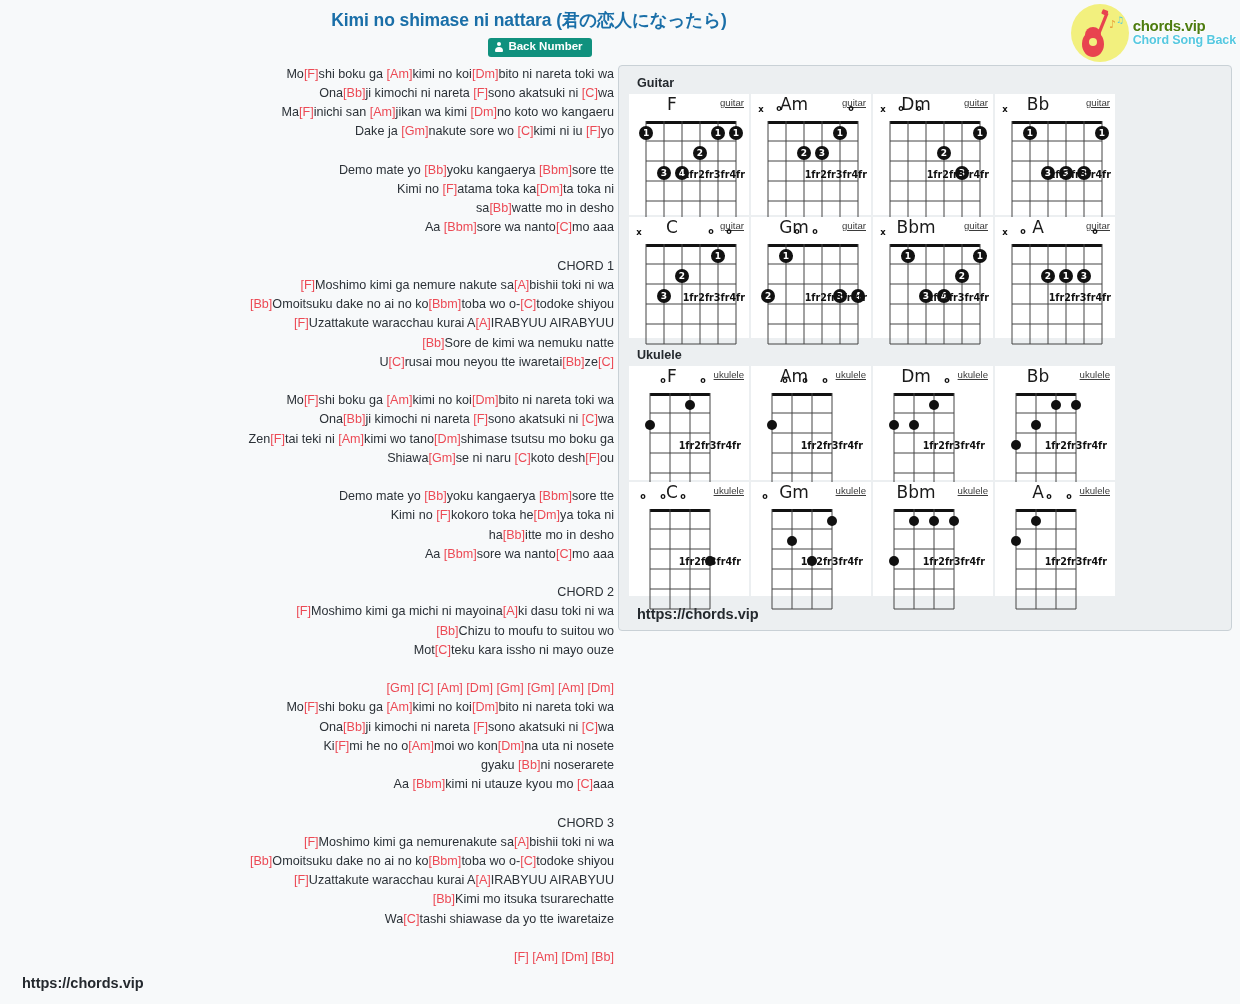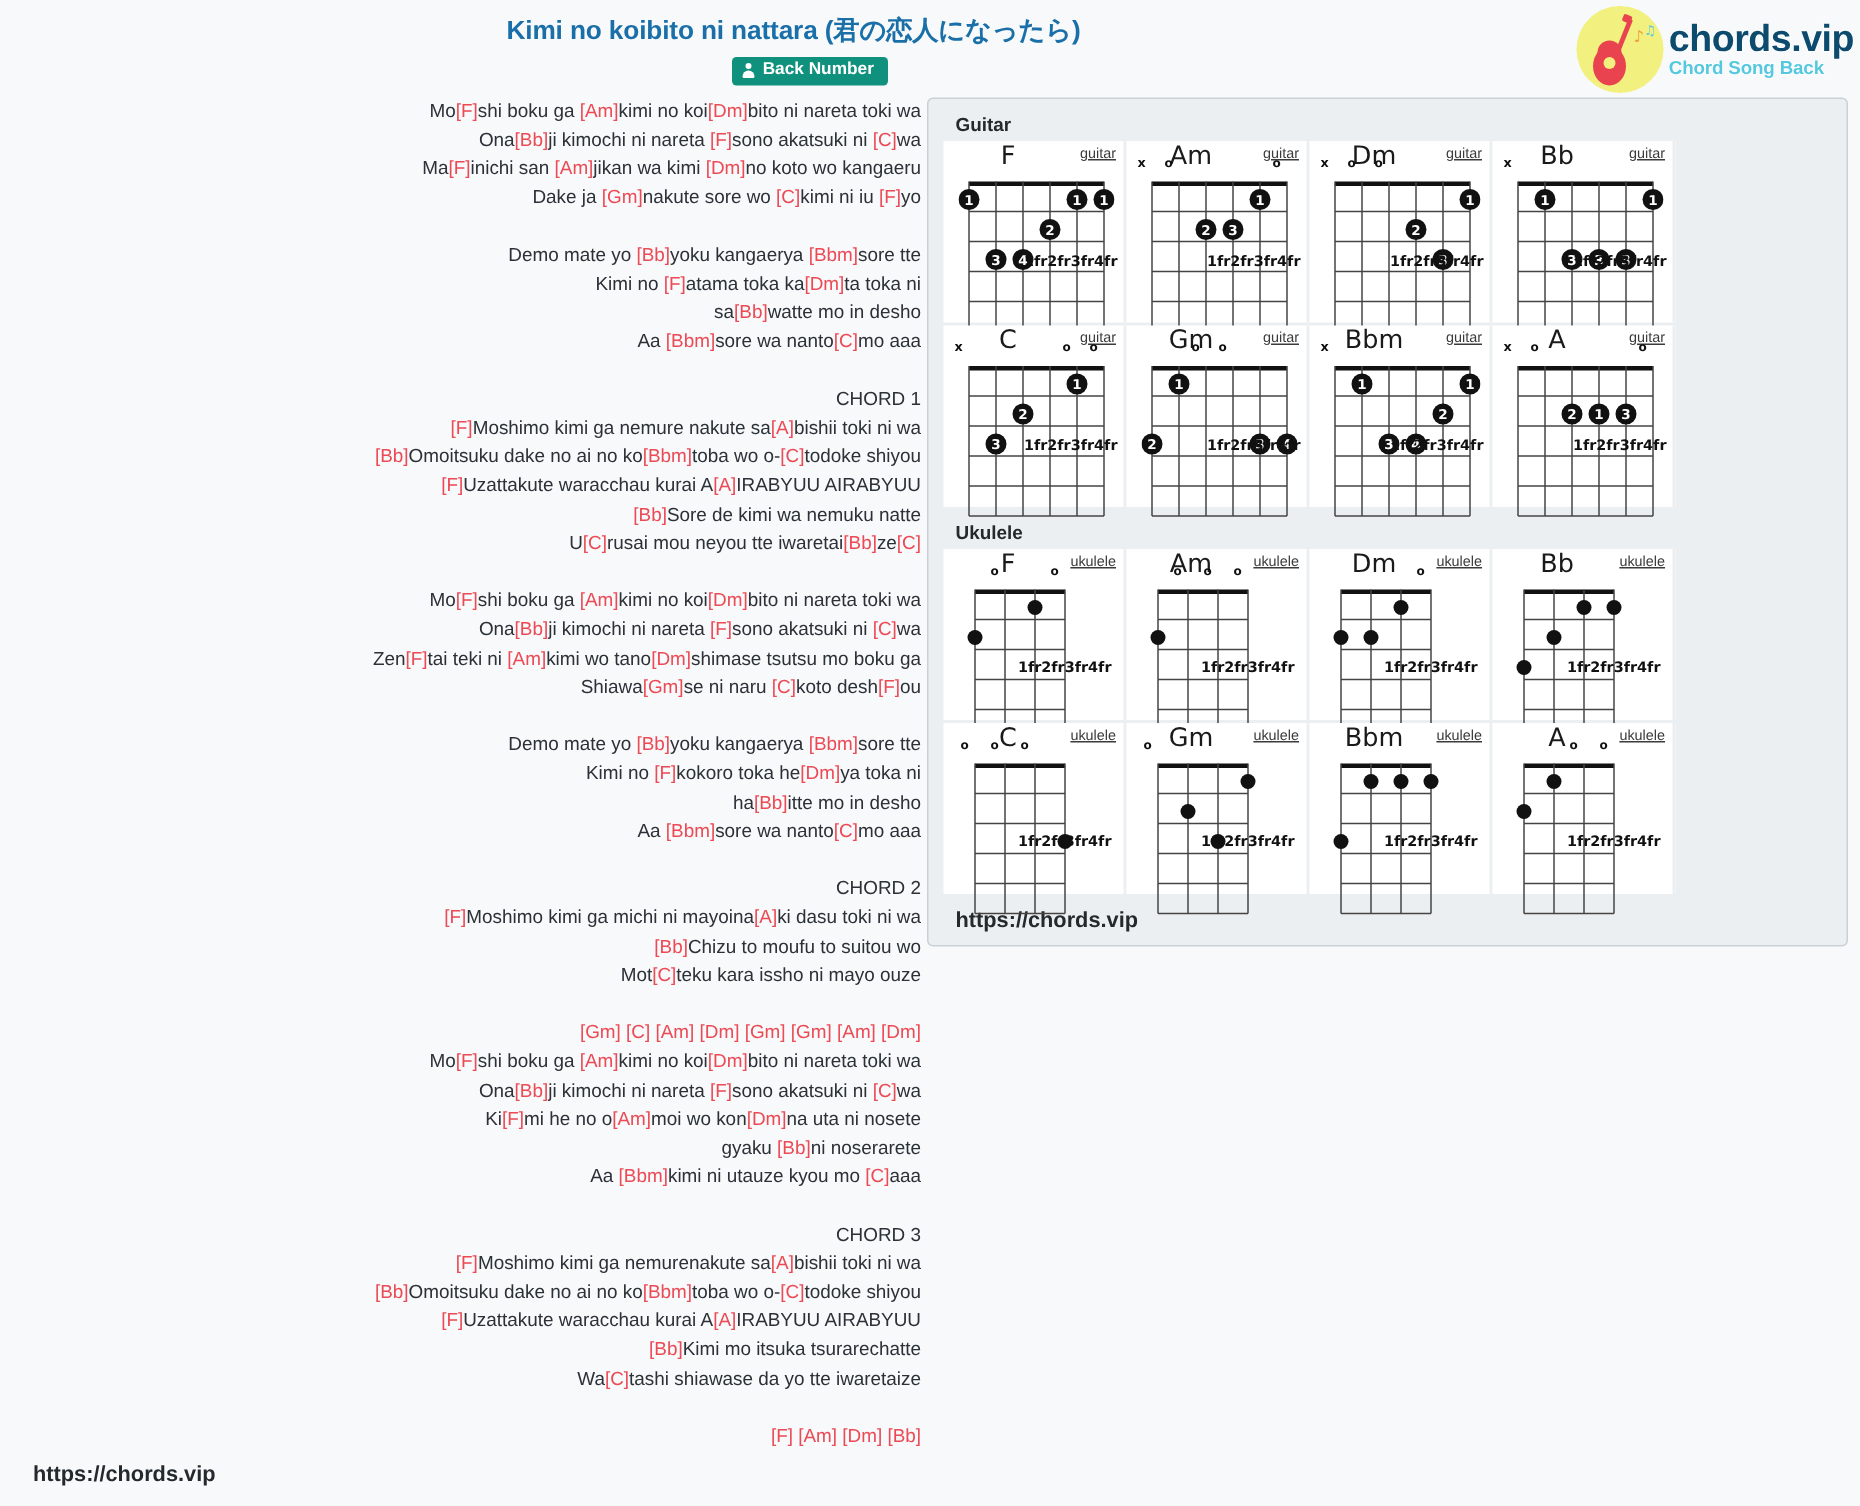--- a/index.html
+++ b/index.html
@@ -53,21 +53,21 @@
   .logo {
     position: absolute; right: 4px; top: 4px;
     display: flex; align-items: center; gap: 4px;
   }
   .logo-circle {
     width: 58px; height: 58px; border-radius: 50%;
     background: #f2f07e; position: relative; flex: none;
   }
   .logo-text { display: flex; flex-direction: column; justify-content: center; }
   .logo-main {
-    font-size: 25px; font-weight: bold; color: #0c4a6e;
+    font-size: 15px; font-weight: bold; color: #4d7c0f;
     -webkit-text-stroke: 1.2px #ffffff;
     paint-order: stroke fill;
     line-height: 1.05;
     letter-spacing: -0.3px;
   }
   .logo-sub {
     font-size: 12.5px; font-weight: bold; color: #55c8e0;
     -webkit-text-stroke: 0.9px #ffffff;
     paint-order: stroke fill;
     line-height: 1.1; letter-spacing: -0.1px;
@@ -148,21 +148,21 @@
 
   .bottom-link {
     font-size: 14.5px; font-weight: bold; color: #24292e;
     margin: 8px 0 0 8px;
   }
 </style>
 </head>
 <body>
 
 <div class="header">
-  <h1 class="song-title">Kimi no koibito ni nattara (君の恋人になったら)</h1>
+  <h1 class="song-title">Kimi no shimase ni nattara (君の恋人になったら)</h1>
   <div class="artist-row">
     <span class="artist-badge">
       <span class="usr"></span>
       <span>Back Number</span>
     </span>
   </div>
 
   <div class="logo">
     <span class="logo-circle">
       <svg width="58" height="58" viewBox="0 0 58 58">

